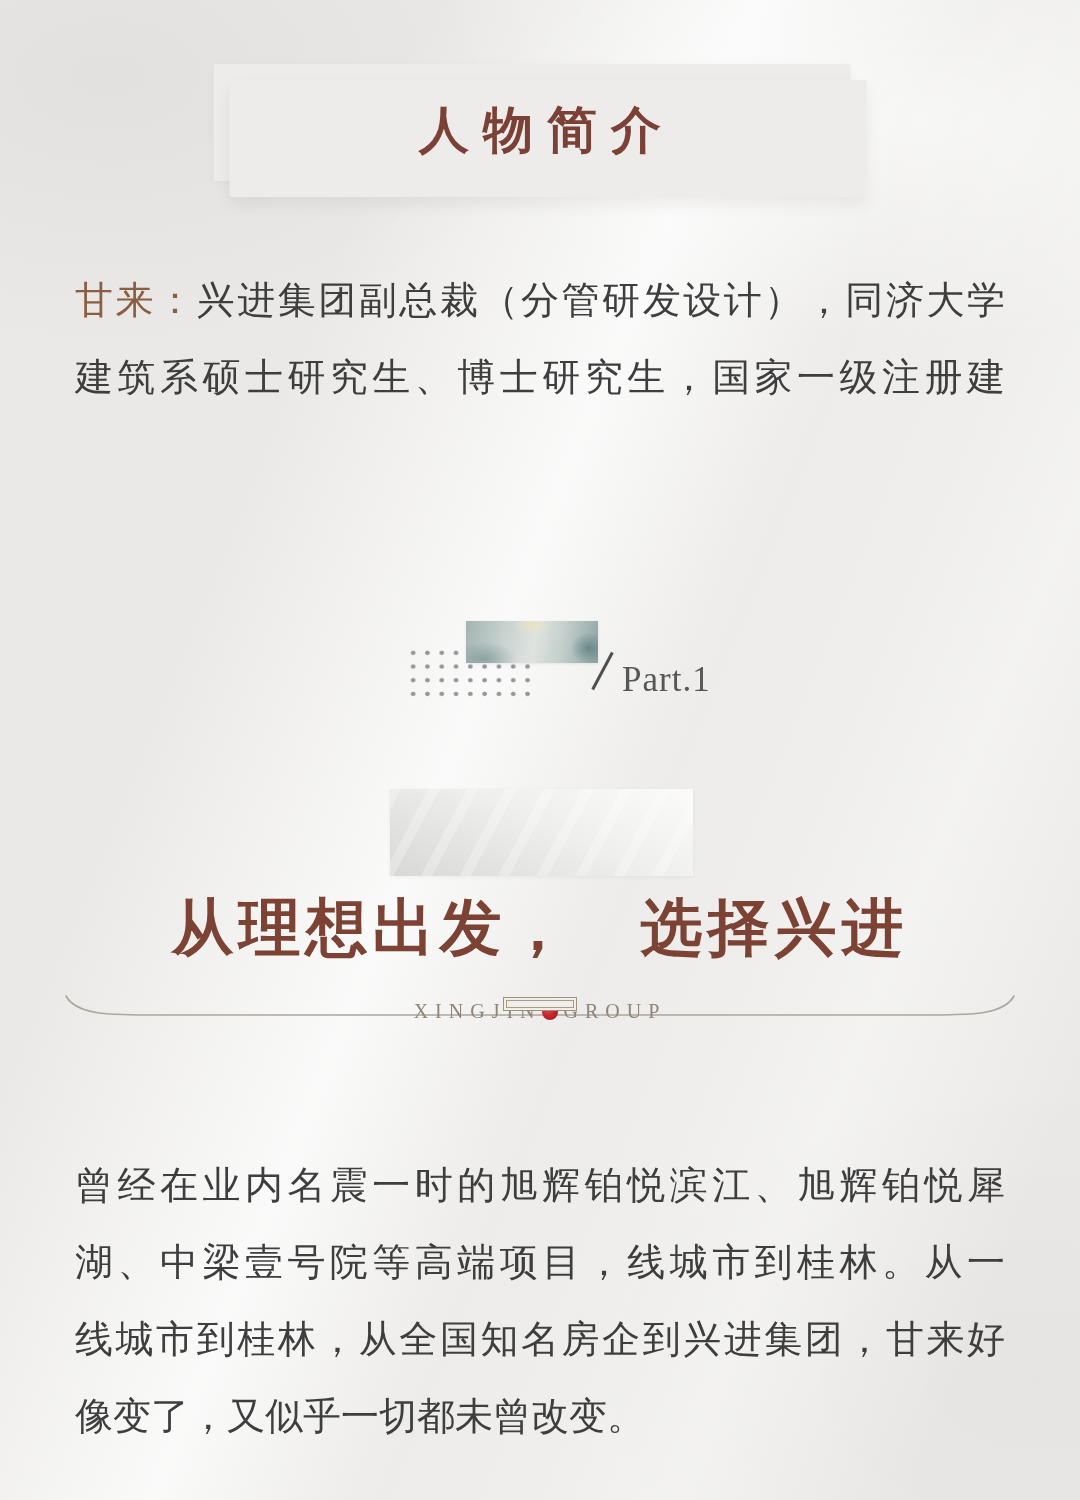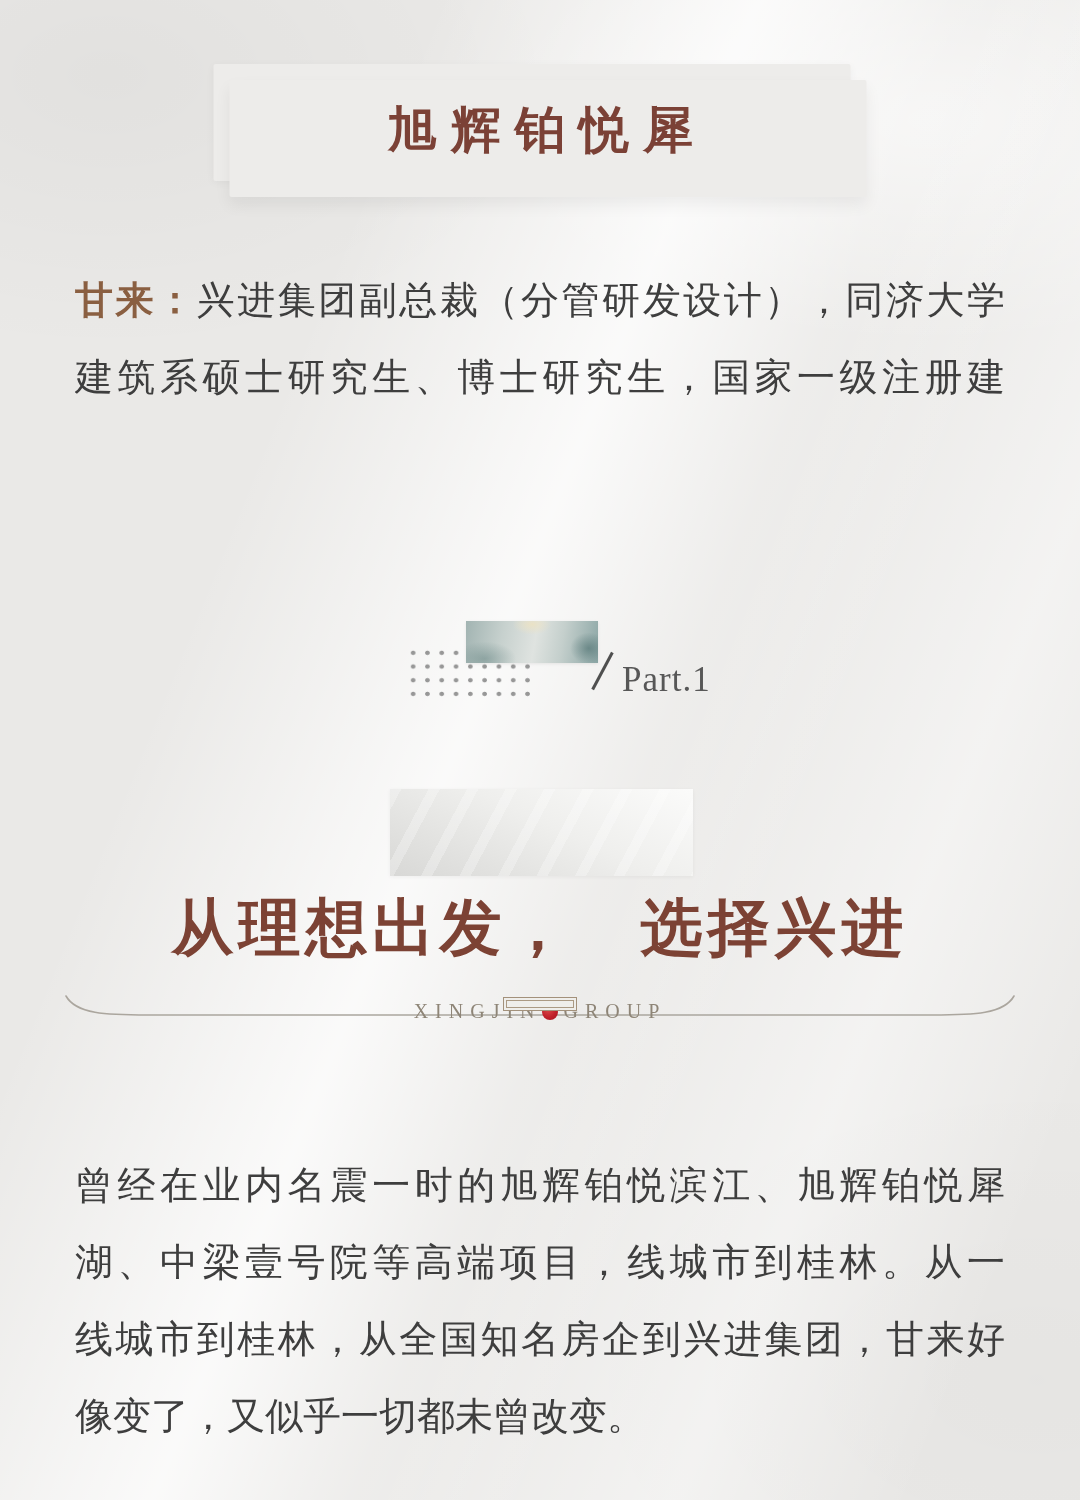--- a/index.html
+++ b/index.html
@@ -24,21 +24,21 @@
     font-family:"Liberation Serif","DejaVu Serif",serif;font-size:50px;font-weight:600;
     color:#7b4136;letter-spacing:14px;padding-left:14px;
   }
   
   .para{position:absolute;left:75px;width:930px;color:#3e3e3e;font-size:38px;}
   .para .line{line-height:77px;height:77px;white-space:nowrap;}
   .para .line.fill{text-align:justify;text-align-last:justify;white-space:normal;overflow:hidden;}
   .para .line.last{text-align:left;text-align-last:left;}
   .intro{top:262px;}
   .story{top:1147px;}
-  .lead{font-weight:700;color:#8a5f41;margin-top:32px;}
+  .lead{font-weight:400;color:#8a5f41;margin-top:32px;}
   
   .dot-grid{
     position:absolute;left:406px;top:646px;width:129px;height:55px;
     background-image:radial-gradient(circle,#979797 1.9px,rgba(151,151,151,0) 2.6px);
     background-size:14.3px 13.7px;
   }
   .marble{
     position:absolute;left:466px;top:621px;width:132px;height:42px;
     background-image:
       radial-gradient(ellipse 26px 14px at 50% 8%, rgba(235,226,197,0.95), rgba(235,226,197,0) 75%),
@@ -84,21 +84,21 @@
   }
 </style>
 </head>
 <body>
 
 <div class="canvas">
 
   <div class="badge">
     <div class="layerA"></div>
     <div class="layerB"></div>
-    <div class="title">旭辉铂悦犀</div>
+    <div class="title">人物简介</div>
   </div>
 
   <div class="para intro">
     <div class="line fill"><span class="lead">甘来：</span><span>兴进集团副总裁（分管研发设计），同济大学</span></div>
     <div class="line fill">建筑系硕士研究生、博士研究生，国家一级注册建</div>
   </div>
 
   <div class="dot-grid"></div>
   <div class="marble"></div>
   <div class="slash"></div>

